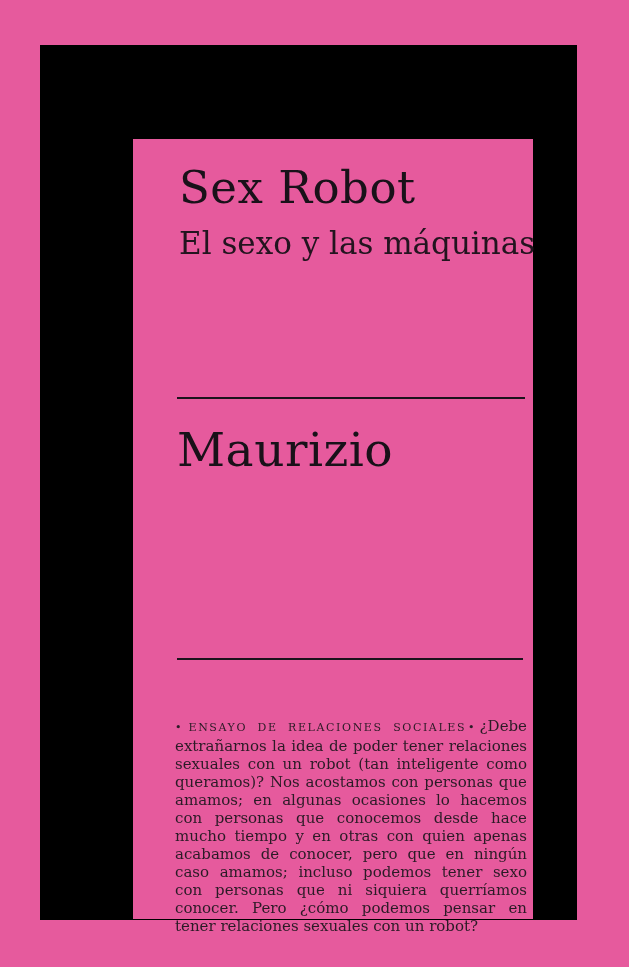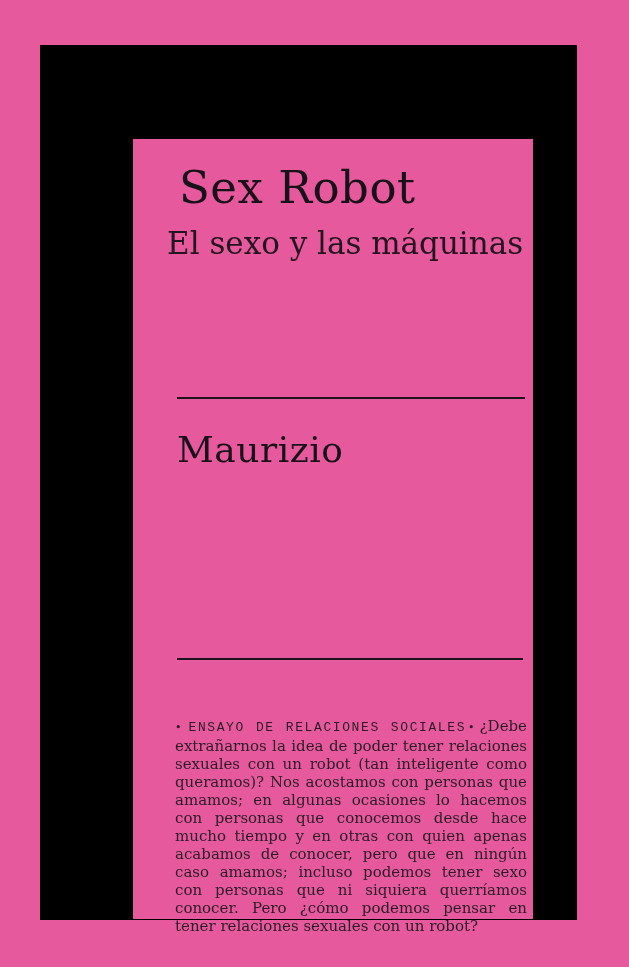--- a/index.html
+++ b/index.html
@@ -28,38 +28,38 @@
     left: 46px; top: 24px;
     font-size: 45px;
     line-height: 50px;
     font-weight: 400;
     color: #191119;
     letter-spacing: 0.5px;
     white-space: nowrap;
   }
   .subtitle {
     position: absolute;
-    left: 34px; top: 87px;
+    left: 46px; top: 87px;
     font-size: 31px;
     line-height: 34px;
     font-weight: 400;
     color: #23141f;
     white-space: nowrap;
   }
   .rule {
     position: absolute;
     height: 2px;
     background: #1c141c;
   }
   .rule-1 { left: 44px; top: 258px; width: 348px; }
   .rule-2 { left: 44px; top: 519px; width: 346px; }
   .author {
     position: absolute;
     left: 44px; top: 286px;
-    font-size: 36px;
+    font-size: 47px;
     line-height: 50px;
     font-weight: 400;
     color: #191119;
     letter-spacing: 0.5px;
   }
   .blurb {
     position: absolute;
     left: 42px; top: 563px;
     width: 352px;
     font-size: 15px;
@@ -68,25 +68,24 @@
     text-align: justify;
     text-justify: inter-word;
   }
   .series-bullet {
     font-size: 11px;
     color: #2b1b26;
   }
   .series-bullet.lead { margin-right: 7px; }
   .series-bullet.tail { margin-left: 2px; margin-right: 5px; }
   .series-label {
-    font-size: 13px;
+    font-size: 11px;
     letter-spacing: 1.6px;
     text-transform: uppercase;
     color: #2b1b26;
-    font-family: Liberation Mono, monospace;
   }
 </style>
 </head>
 <body>
 
 <div class="frame">
   <div class="card">
 
     <div class="title">Sex Robot</div>
 

